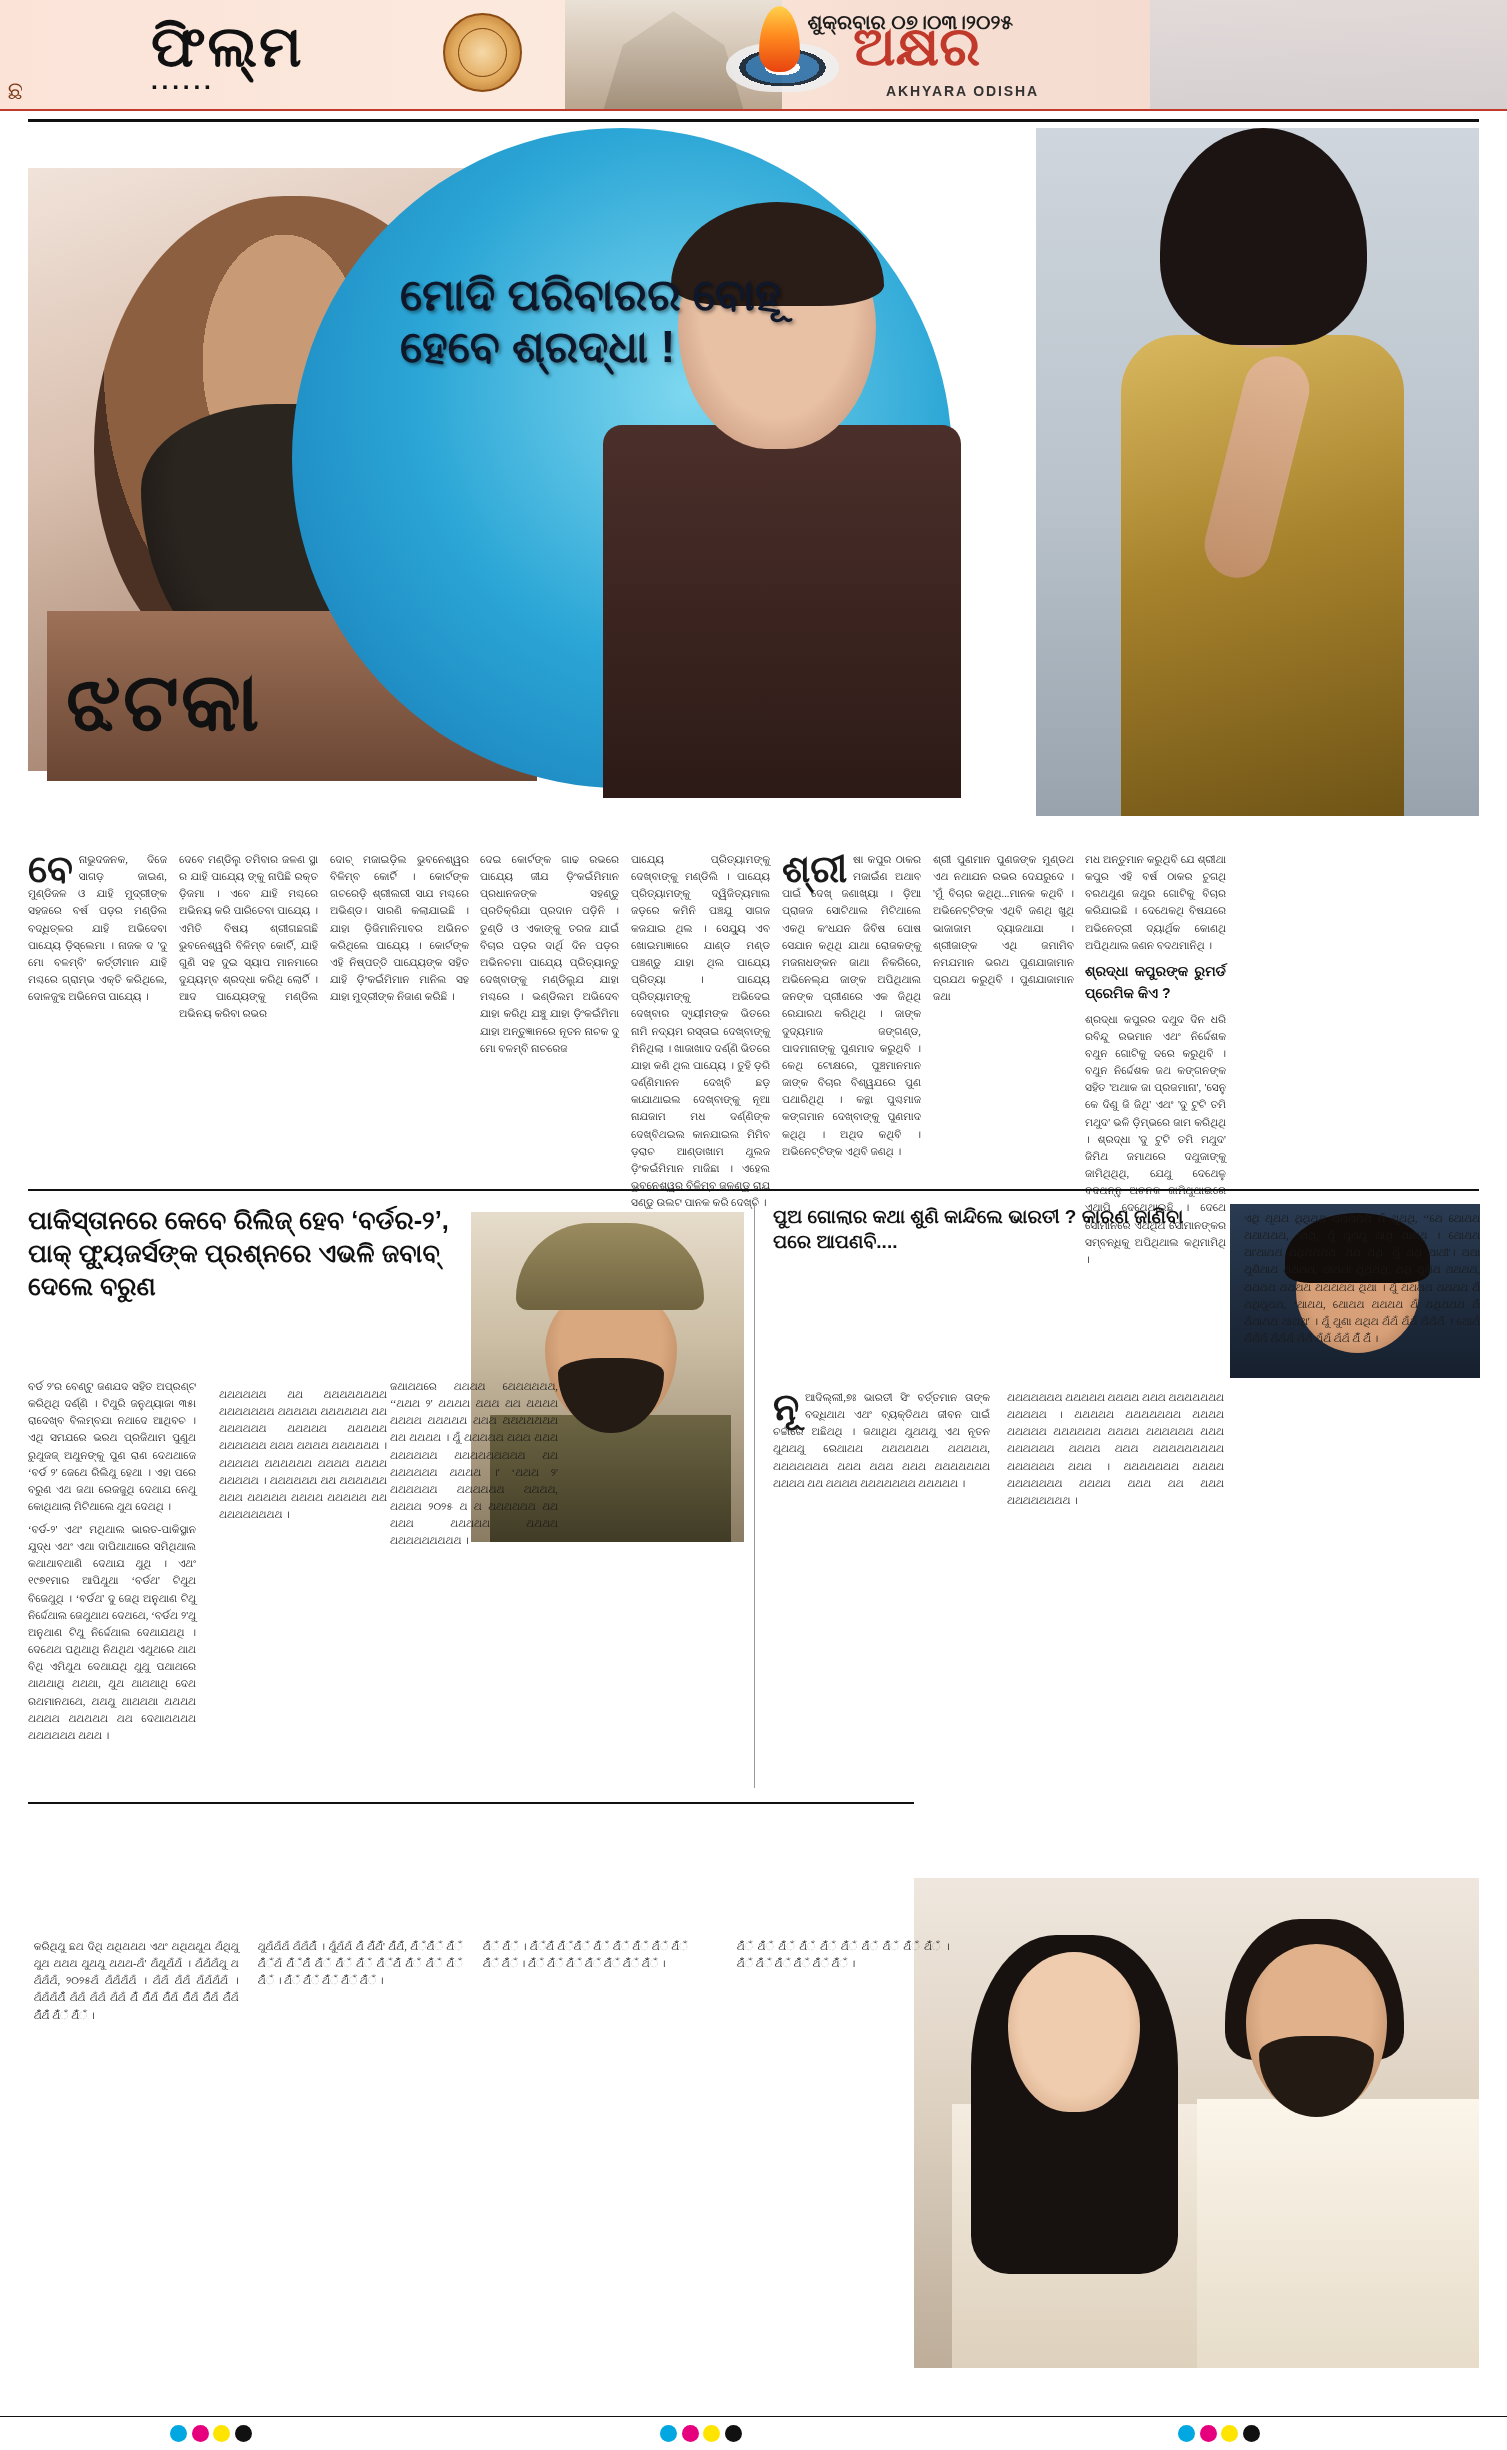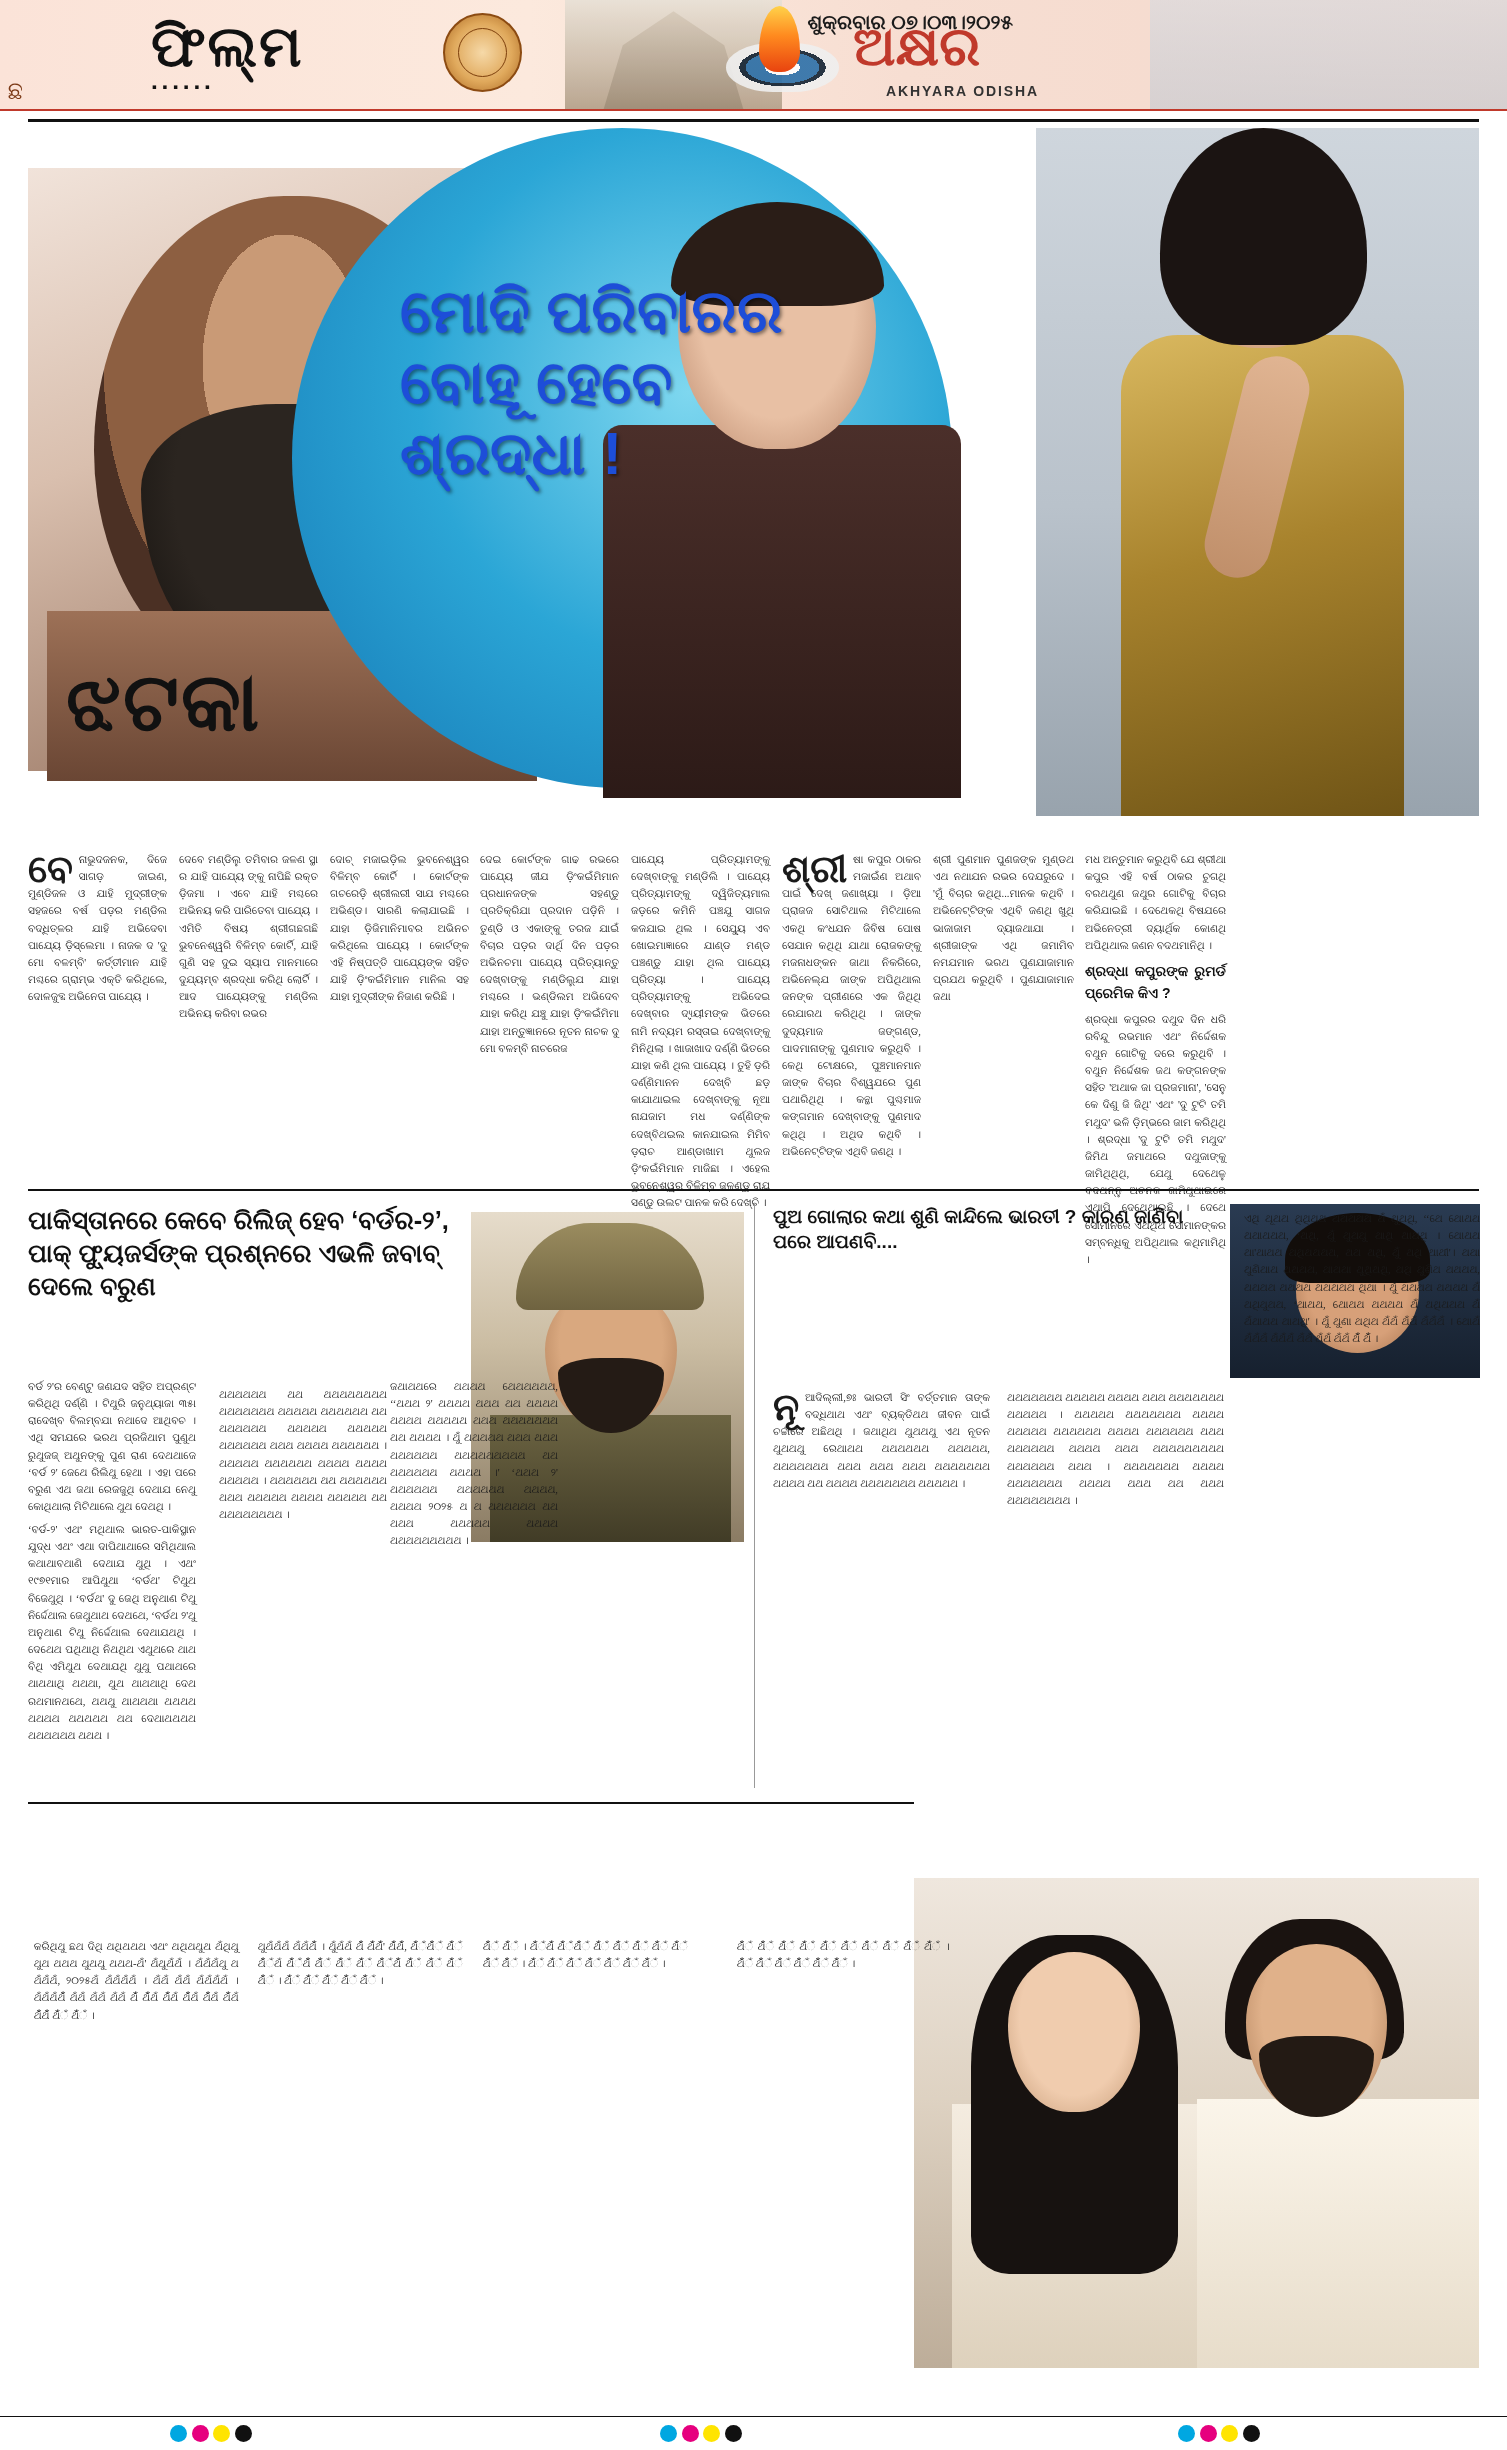--- a/index.html
+++ b/index.html
@@ -152,23 +152,22 @@
     border-radius: 57px 57px 0 0;
   }
   .hero-woman .arm {
     position:absolute; left: 188px; top: 226px; width: 66px; height: 226px;
     background: linear-gradient(180deg,#e0b492,#c08f6a);
     border-radius: 38px;
     transform: rotate(14deg);
   }
   .hero-headline {
     position:absolute; left: 372px; top: 141px; width: 396px;
-    color:#1d4ed8; font-weight:bold; font-size: 60px; line-height: 1.18;
+    color:#0f172a; font-weight:bold; font-size: 44px; line-height: 1.18;
     text-shadow: 1.9px 1.9px 3.8px rgba(0,0,0,.45);
-    margin-top: 8px;
   }
   .hero-kicker {
     position:absolute; left: 38px; top: 528px;
     font-size: 81px; font-weight: bold; color:#111; letter-spacing: 1.9px;
   }
   .col {
     font-size: 10.6px; line-height: 1.62; color:#1a1a1a; text-align: justify;
     font-family: "Liberation Serif", serif;
   }
   .col p { margin: 0 0 5.7px 0; }

